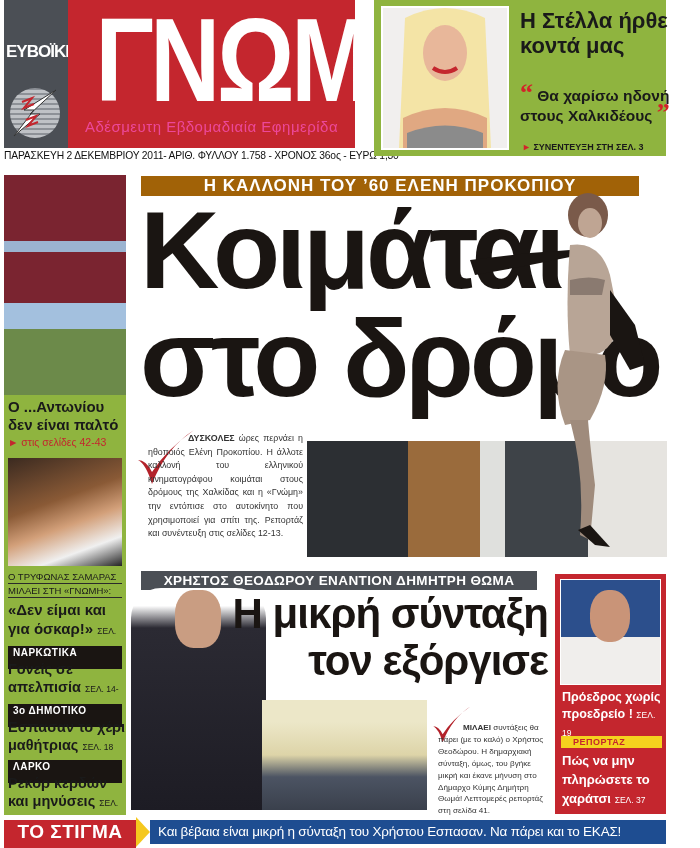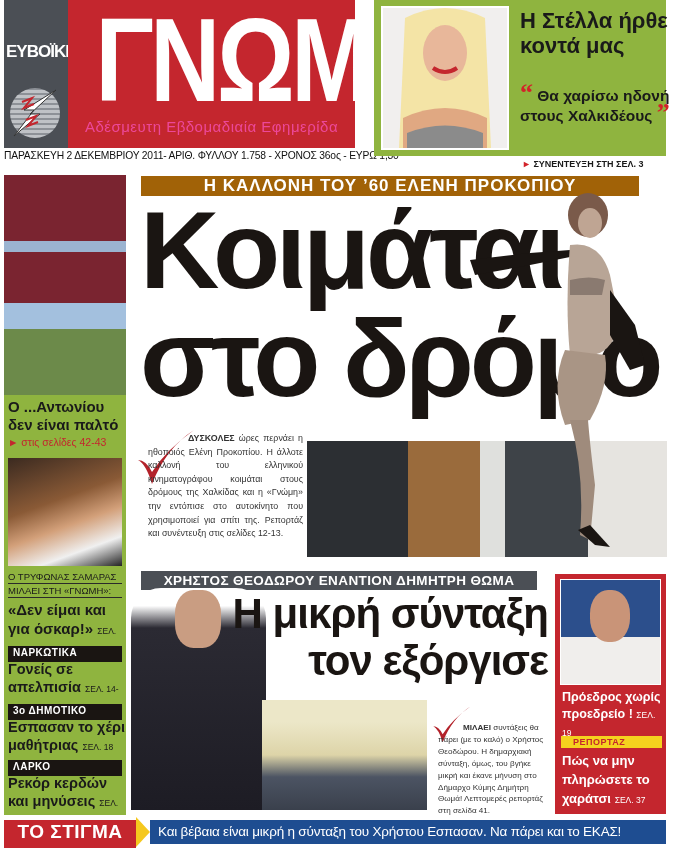--- a/index.html
+++ b/index.html
@@ -14,34 +14,34 @@
   #mast-title { left: 70px; top: 4px; width: 283px; height: 112px; color: #fff; font-size: 118px; font-weight: bold; line-height: 112px; text-align: center; letter-spacing: -4px; transform: scaleX(0.82); transform-origin: center top; }
   #mast-sub { left: 68px; top: 118px; width: 287px; color: #ec4899; font-size: 15px; text-align: center; letter-spacing: 0.5px; }
   #dateline { left: 4px; top: 150px; width: 355px; font-size: 10.3px; color: #111; white-space: nowrap; letter-spacing: -0.2px; }
 
   
   #teaser { left: 374px; top: 0; width: 292px; height: 156px; background: #8fb43f; }
   #teaser-photo { left: 381px; top: 6px; width: 128px; height: 144px; background: #f1efee; border: 2px solid #fff; }
   #teaser-head { left: 520px; top: 8px; width: 150px; font-size: 22px; font-weight: bold; line-height: 25px; color: #1a1a1a; }
   #teaser-quote { left: 520px; top: 86px; width: 150px; font-size: 15.5px; line-height: 20px; color: #1a1a1a; font-weight: bold; }
   .redq { color: #d2232a; font-size: 26px; font-weight: bold; line-height: 10px; font-family: "Liberation Serif", serif; }
-  #teaser-link { left: 522px; top: 142px; width: 150px; font-size: 9px; font-weight: bold; color: #1a1a1a; margin-top: 17px; }
+  #teaser-link { left: 522px; top: 142px; width: 150px; font-size: 9px; font-weight: bold; color: #1a1a1a; }
   .arrow { color: #d2232a; }
 
   
   #lc-bg { left: 4px; top: 175px; width: 122px; height: 640px; background: #8fb43f; }
   #lc-photo1 { left: 4px; top: 175px; width: 122px; height: 220px; background: linear-gradient(180deg, #7a2430 0 30%, #9bb3d0 30% 35%, #7a2430 35% 58%, #a3c0de 58% 70%, #6c8a4a 70%); }
   #lc-h1 { left: 8px; top: 398px; width: 118px; font-size: 15px; font-weight: bold; line-height: 18px; color: #1a1a1a; }
   #lc-l1 { left: 8px; top: 436px; width: 118px; font-size: 10.5px; color: #c4262e; }
   #lc-photo2 { left: 8px; top: 458px; width: 114px; height: 108px; background: linear-gradient(160deg, #3b2a20 0%, #8a5a36 40%, #d3a07a 60%, #f0f0f0 80%, #222 100%); }
   #lc-kick1 { left: 8px; top: 570px; width: 114px; font-size: 9.5px; line-height: 13px; color: #1a1a1a; }
   .ul { border-bottom: 1px solid #2a2a2a; display: block; }
   #lc-h2 { left: 8px; top: 600px; width: 118px; font-size: 15px; font-weight: bold; line-height: 19px; color: #1a1a1a; }
   .sel { font-size: 8.5px; font-weight: normal; }
-  .kbar { background: #1a1512; color: #fff; font-size: 10px; font-weight: bold; padding: 1px 5px; height: 16px; width: 114px; letter-spacing: 0.5px; line-height: 12px; }
+  .kbar { background: #1a1512; color: #fff; font-size: 10px; font-weight: bold; padding: 1px 5px; height: 23px; width: 114px; letter-spacing: 0.5px; line-height: 12px; }
   .ltext { font-size: 14.5px; font-weight: bold; line-height: 18px; color: #1a1a1a; width: 118px; }
 
   
   #main-kicker { left: 141px; top: 176px; width: 498px; height: 20px; background: #a16207; color: #fff; font-size: 17px; font-weight: bold; line-height: 20px; letter-spacing: 1px; text-align: center; white-space: nowrap; }
   #main-h1 { left: 140px; top: 196px; width: 400px; font-size: 110px; font-weight: bold; line-height: 108px; color: #1a1512; letter-spacing: -4px; white-space: nowrap; }
   #main-photo-lady { left: 470px; top: 185px; width: 175px; height: 370px; }
   #main-check { left: 136px; top: 428px; width: 60px; height: 60px; }
   #main-body { left: 148px; top: 432px; width: 155px; font-size: 8.9px; line-height: 13.6px; color: #333; text-align: justify; text-indent: 40px; }
   #main-photo2 { left: 307px; top: 441px; width: 360px; height: 116px; background: linear-gradient(90deg, #2c2f33 0 28%, #9a6b3c 28% 48%, #dfe0dd 48% 55%, #3e4348 55% 78%, #e6e4e0 78%); }
 

